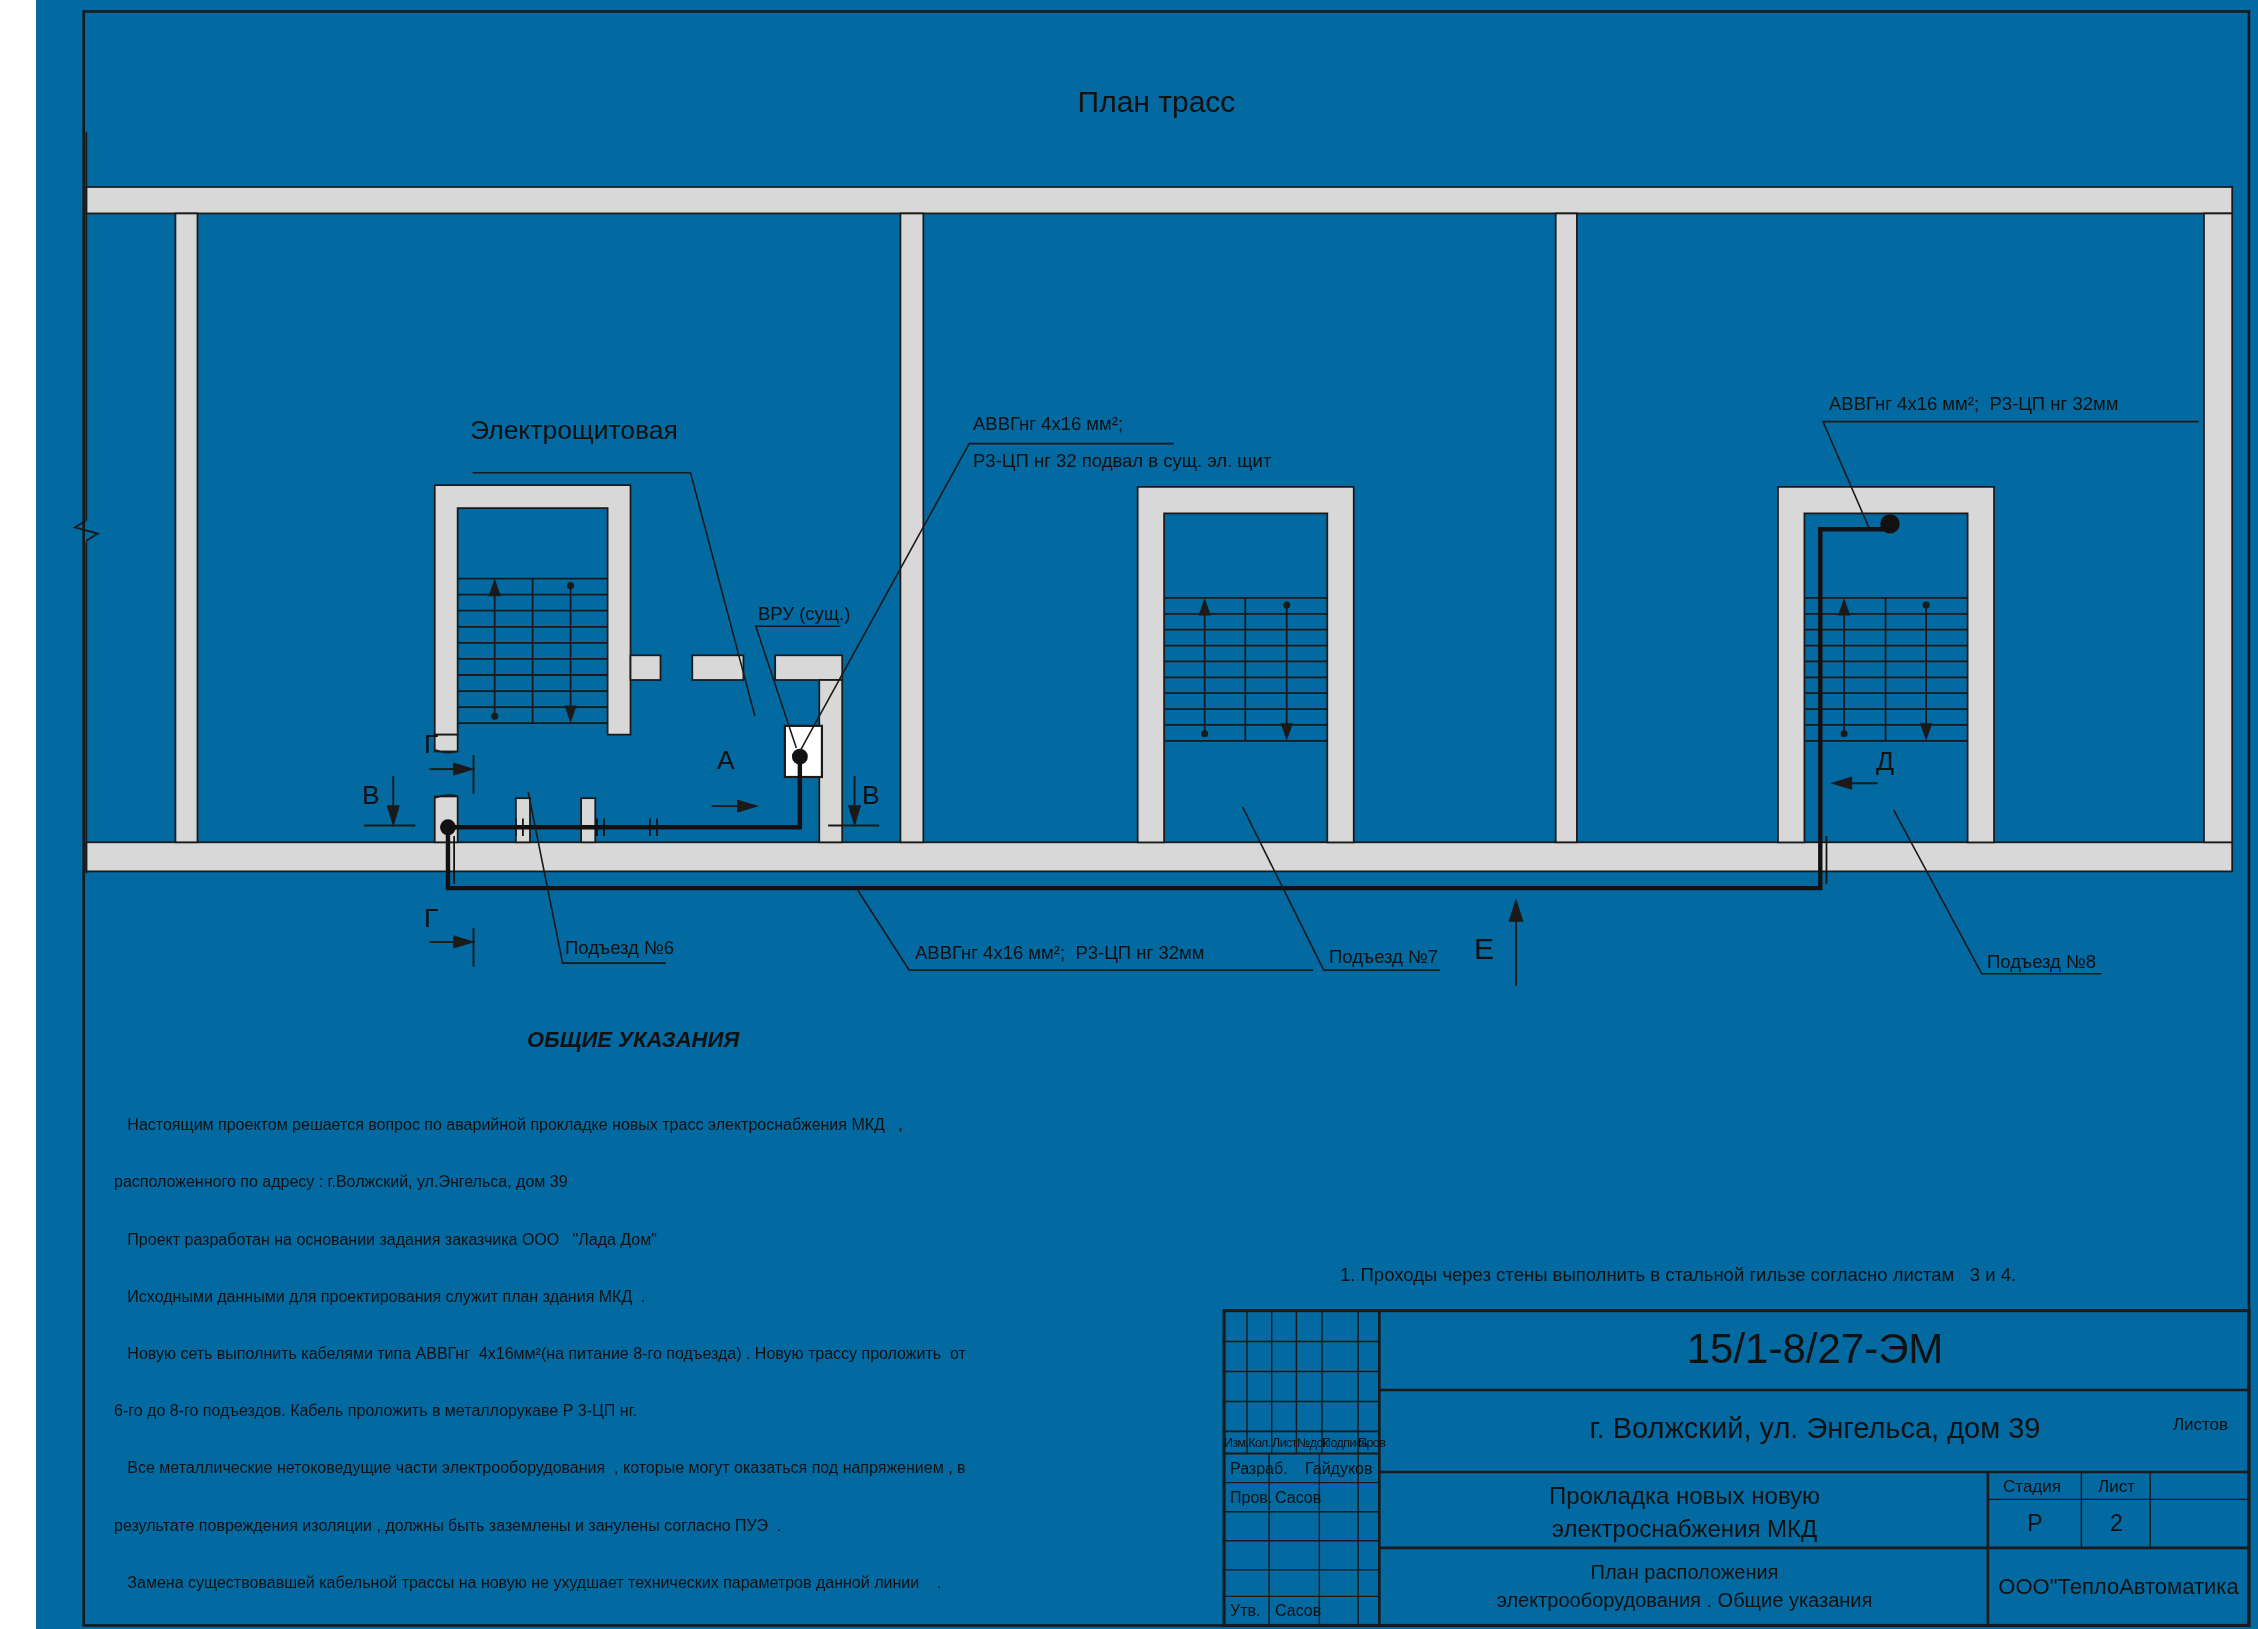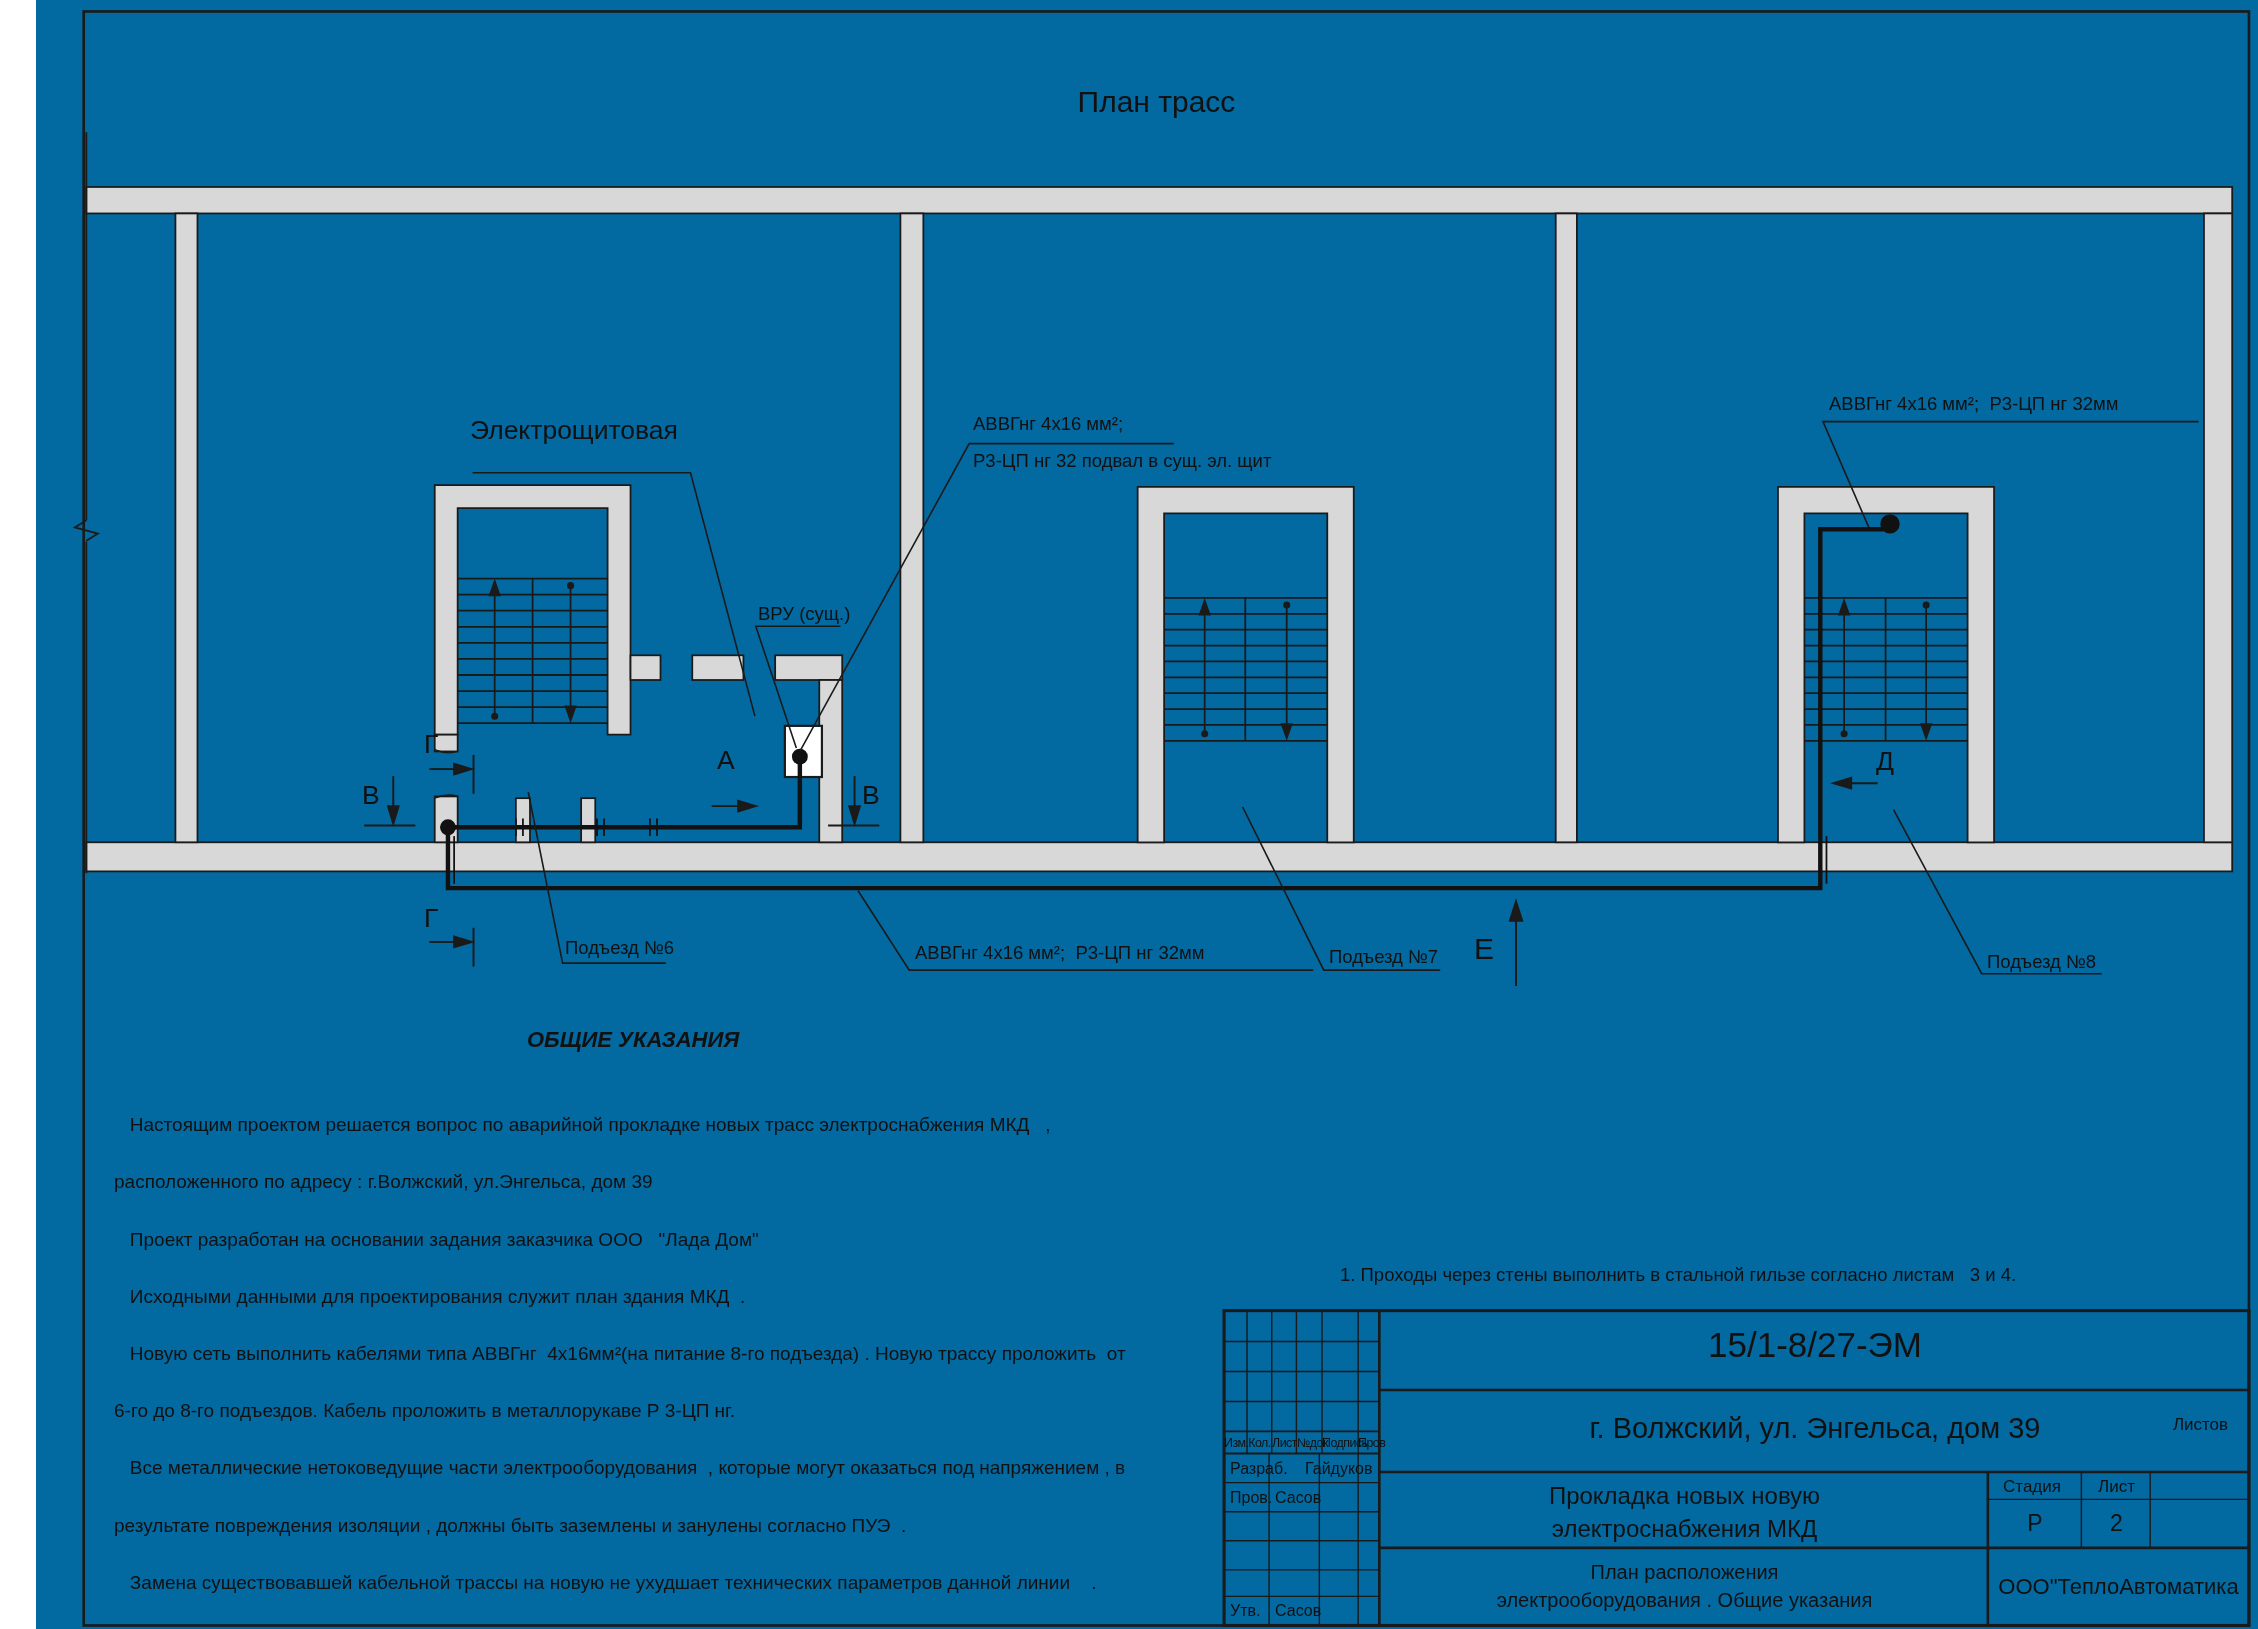--- a/index.html
+++ b/index.html
@@ -6,22 +6,22 @@
   #sheet{position:relative;width:2258px;height:1629px;background:#0369a1;
          font-family:"Liberation Sans",sans-serif;color:#111;overflow:hidden;margin-left:36px;}
   #geom{position:absolute;left:0;top:0;}
   .txt{position:absolute;white-space:pre;line-height:1.15;}
   .ctr{text-align:center;}
   .t34{font-size:30px;}
   .t30{font-size:26.5px;}
   .t21{font-size:18.5px;}
   .letter{font-size:26.5px;}
   .notes-head{font-size:22px;font-weight:bold;font-style:italic;}
-  .notes-line{font-size:19px;line-height:25px;white-space:pre;}
-  .stamp-code{font-size:35px;}
+  .notes-line{font-size:16px;line-height:25px;white-space:pre;}
+  .stamp-code{font-size:42px;}
   .stamp-addr{font-size:29px;}
   .stamp-proj{font-size:24px;line-height:33px;}
   .stamp-doc{font-size:20px;line-height:28px;}
   .stamp-comp{font-size:22px;}
   .stamp-h{font-size:17px;}
   .stamp-hs{font-size:12.4px;letter-spacing:-0.5px;}
   .stamp-v{font-size:23px;}
   .stamp-sig{font-size:16px;}
 </style>
 </head>

